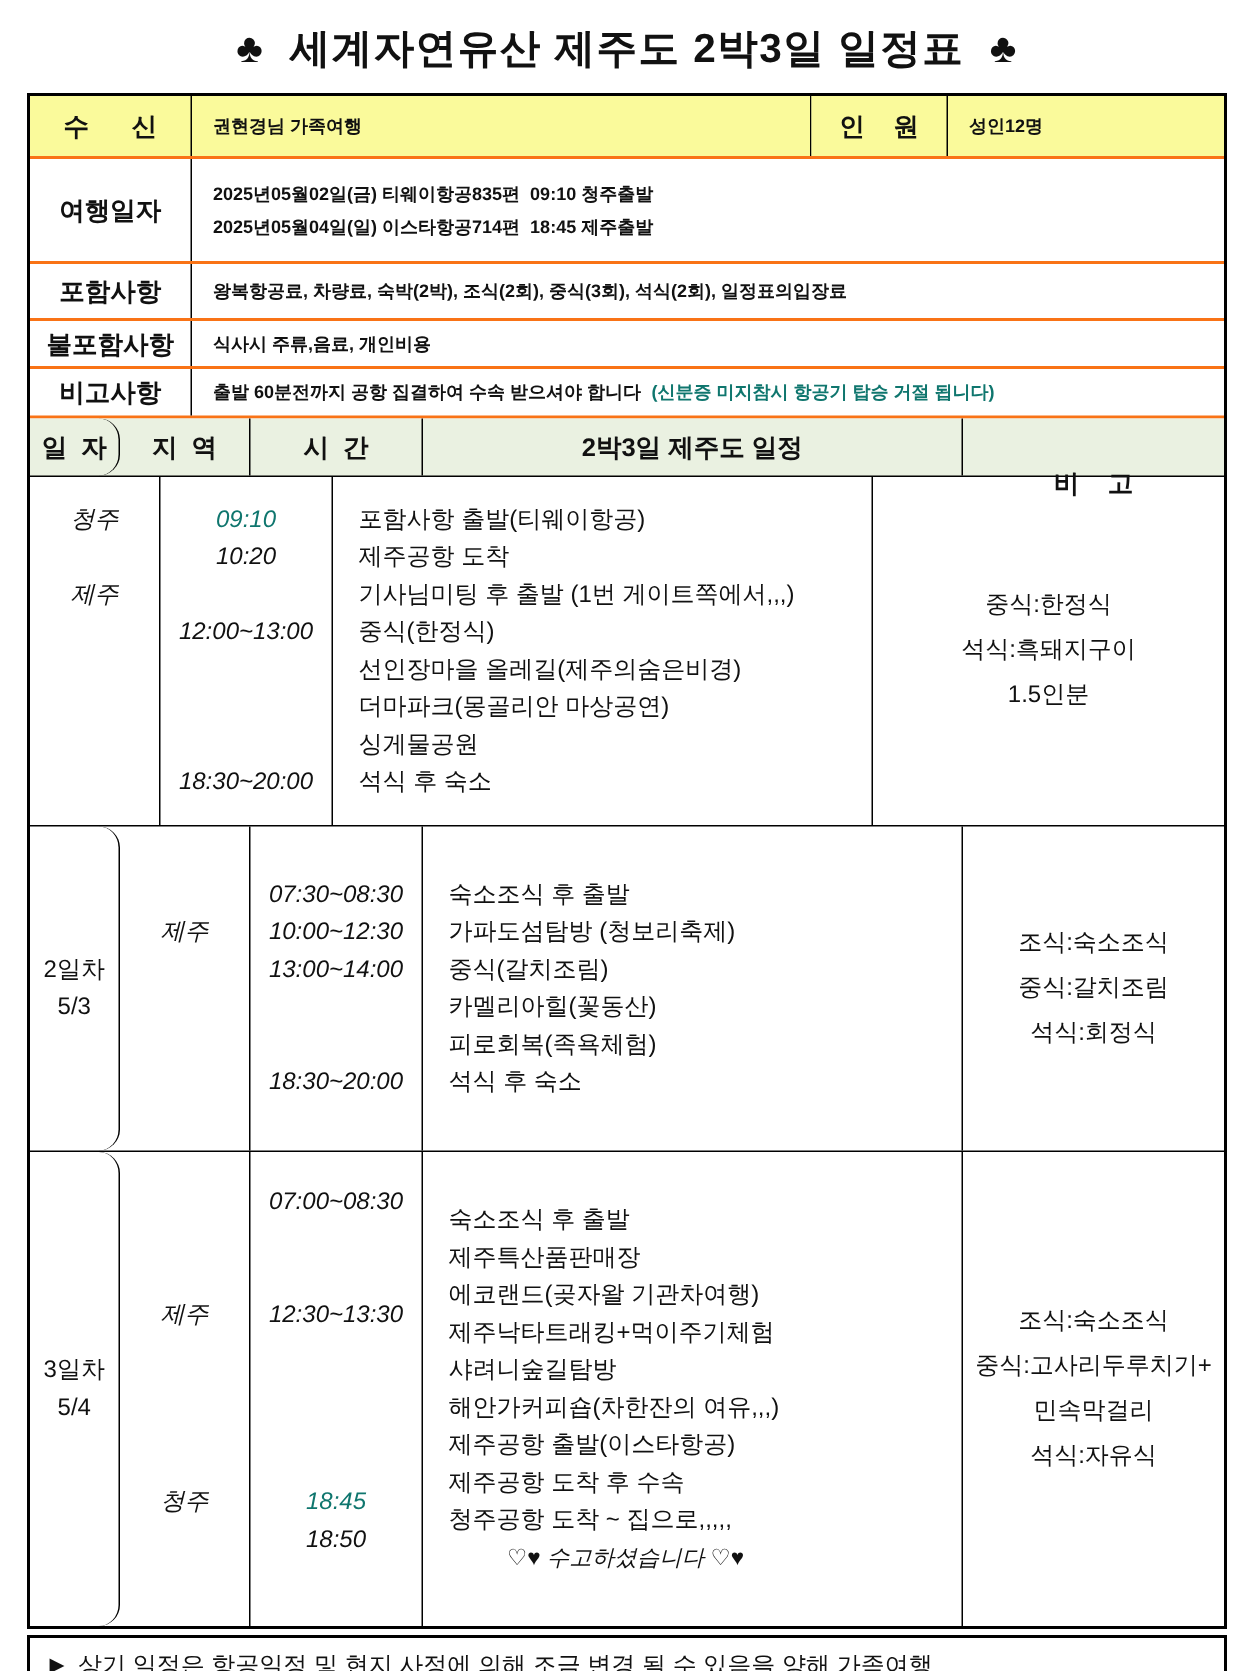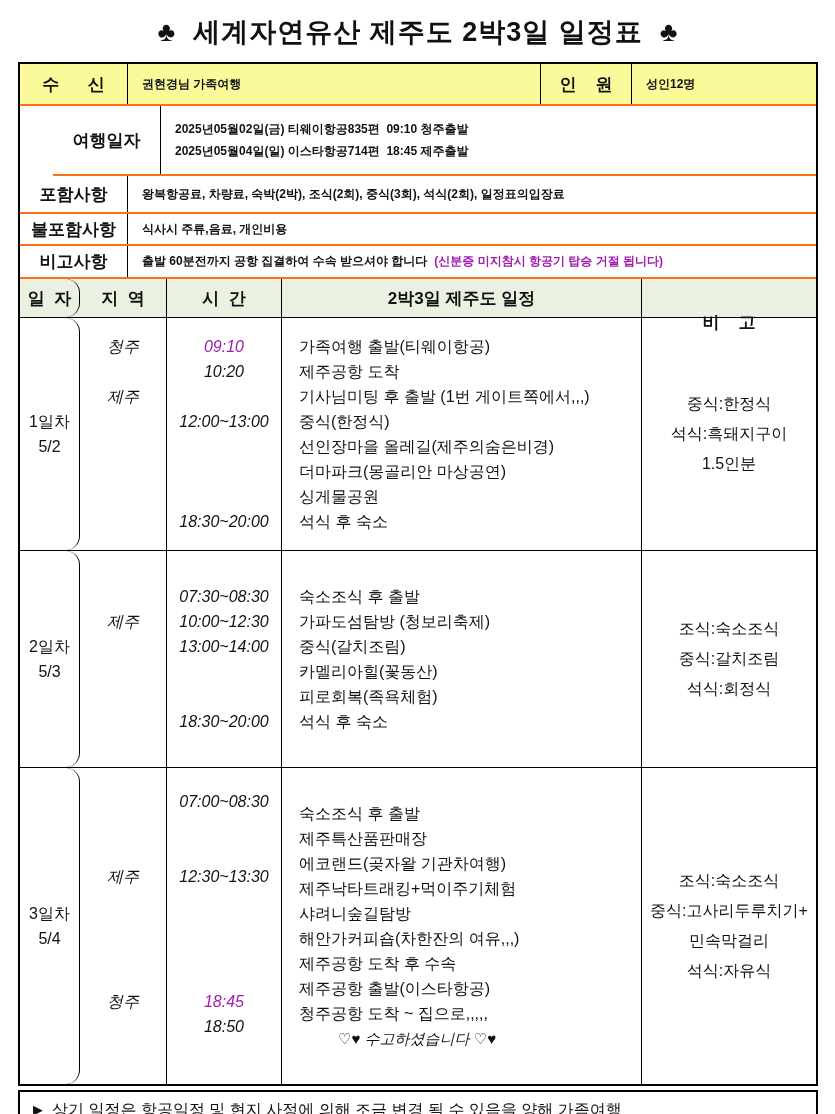--- a/index.html
+++ b/index.html
@@ -24,28 +24,28 @@
     width:107px; flex:none; border-right:1px solid #000;
     display:flex; align-items:center; justify-content:center;
     font-weight:bold; font-size:17px; white-space:pre; text-align:center;
   }
   .ival {
     flex:1; display:flex; align-items:center;
     padding-left:14px; font-weight:bold; font-size:12px; white-space:pre;
   }
   .yellow { background:#FAFA9B; }
   .r1 { height:40px; }
-  .r2 { height:68px;margin-left:33px; }
+  .r2 { height:68px; }
   .r3 { height:36px; }
   .r4 { height:30px; }
   .r5 { height:31px; }
   .recipient-cell { width:398px; flex:none; border-right:1px solid #000; }
   .paxlabel-cell  { width:90px;  flex:none; border-right:1px solid #000; }
   .dates-cell { flex-direction:column; justify-content:center; align-items:flex-start; gap:5px; }
-  .t-blue { color:#a21caf; }
+  .t-blue { color:#0f766e; }
   .remarks-extra { margin-left:7px; }
 
   
   .shead {
     display:flex; height:38px; background:#EAF1E1;
     border-bottom:1px solid #000; font-weight:bold; font-size:17px;
   }
   .sh-cell {
     display:flex; align-items:center; justify-content:center;
     border-right:1px solid #000; white-space:pre;
@@ -129,24 +129,20 @@
     <div class="shead">
       <div class="sh-cell w-day">일  자</div>
       <div class="sh-cell w-region">지  역</div>
       <div class="sh-cell w-time">시  간</div>
       <div class="sh-cell w-plan">2박3일 제주도 일정</div>
       <div class="sh-cell w-note">비    고</div>
     </div>
 
     <div id="days-body">
         <div class="day-row">
-          <div class="col day-col w-day">
-            <div class="">1일차</div>
-            <div class="">5/2</div>
-          </div>
           <div class="col w-region">
             <div class="stack">
               <div class="line c-line">청주</div>
               <div class="line c-line"></div>
               <div class="line c-line">제주</div>
               <div class="line c-line"></div>
               <div class="line c-line"></div>
               <div class="line c-line"></div>
               <div class="line c-line"></div>
               <div class="line c-line"></div>
@@ -159,21 +155,21 @@
               <div class="line c-line"></div>
               <div class="line c-line">12:00~13:00</div>
               <div class="line c-line"></div>
               <div class="line c-line"></div>
               <div class="line c-line"></div>
               <div class="line c-line">18:30~20:00</div>
             </div>
           </div>
           <div class="col w-plan">
             <div class="stack">
-              <div class="line p-line">가족여행 출발(티웨이항공)</div>
+              <div class="line p-line">포함사항 출발(티웨이항공)</div>
               <div class="line p-line">제주공항 도착</div>
               <div class="line p-line">기사님미팅 후 출발 (1번 게이트쪽에서,,,)</div>
               <div class="line p-line">중식(한정식)</div>
               <div class="line p-line">선인장마을 올레길(제주의숨은비경)</div>
               <div class="line p-line">더마파크(몽골리안 마상공연)</div>
               <div class="line p-line">싱게물공원</div>
               <div class="line p-line">석식 후 숙소</div>
             </div>
           </div>
           <div class="col w-note">
@@ -263,22 +259,22 @@
             </div>
           </div>
           <div class="col w-plan">
             <div class="stack">
               <div class="line p-line">숙소조식 후 출발</div>
               <div class="line p-line">제주특산품판매장</div>
               <div class="line p-line">에코랜드(곶자왈 기관차여행)</div>
               <div class="line p-line">제주낙타트래킹+먹이주기체험</div>
               <div class="line p-line">샤려니숲길탐방</div>
               <div class="line p-line">해안가커피숍(차한잔의 여유,,,)</div>
+              <div class="line p-line">제주공항 출발(이스타항공)</div>
               <div class="line p-line">제주공항 도착 후 수속</div>
-              <div class="line p-line">제주공항 출발(이스타항공)</div>
               <div class="line p-line">청주공항 도착 ~ 집으로,,,,,</div>
               <div class="line p-line italic">♡♥ 수고하셨습니다 ♡♥</div>
             </div>
           </div>
           <div class="col w-note">
             <div class="stack">
               <div class="note-line">조식:숙소조식</div>
               <div class="note-line">중식:고사리두루치기+</div>
               <div class="note-line">민속막걸리</div>
               <div class="note-line">석식:자유식</div>

